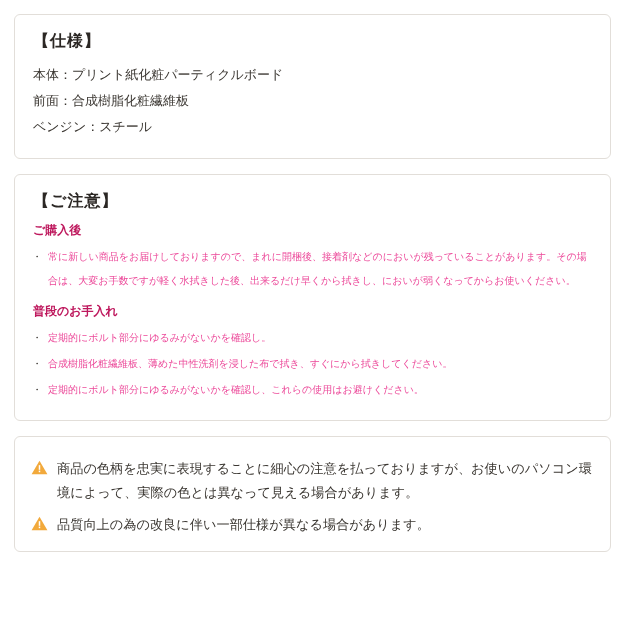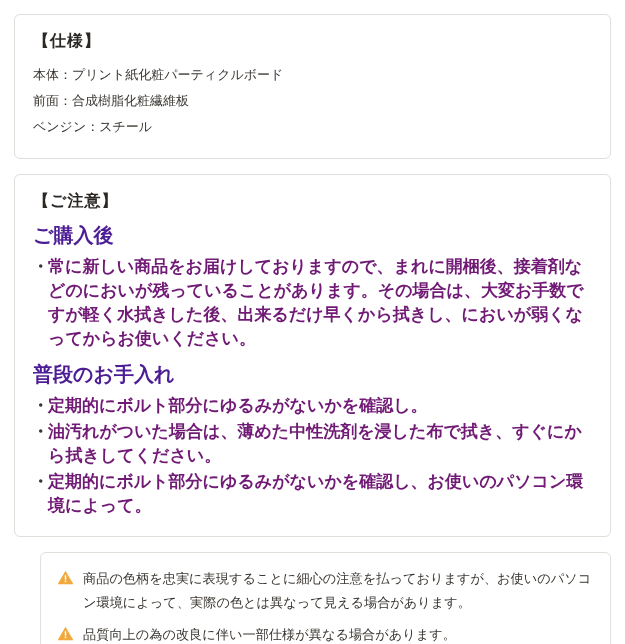--- a/index.html
+++ b/index.html
@@ -39,52 +39,50 @@
     letter-spacing: 1px;
     color: #2b2724;
     margin: 2px 0 10px 0;
   }
   .spec-line {
     font-size: 13px;
     line-height: 26px;
     color: #3a3631;
   }
   .subheading {
-    font-size: 20px;
+    font-size: 12px;
     font-weight: bold;
-    color: #4c1d95;
+    color: #be185d;
     margin: 10px 0 6px 0;
   }
   .subheading-first {
     margin-top: 2px;
   }
   ul.bullets {
     list-style: none;
     margin: 0 0 2px 0;
     padding: 0;
   }
   ul.bullets li {
     position: relative;
     padding-left: 15px;
-    font-size: 17px;
+    font-size: 10px;
     line-height: 24px;
-    color: #701a75;
+    color: #ec4899;
     margin-bottom: 2px;
-    font-weight: bold;
   }
   ul.bullets li::before {
     content: "・";
     position: absolute;
     left: -1px;
     top: 0;
     color: #3a3631;
   }
   .card-note {
-    padding: 14px 16px 14px 16px;
-    margin-left: 26px;
+    padding: 20px 16px 14px 16px;
   }
   .note-row {
     display: flex;
     align-items: flex-start;
     gap: 9px;
     margin-bottom: 8px;
   }
   .note-row:last-child {
     margin-bottom: 0;
     justify-content: flex-end;
@@ -116,22 +114,22 @@
     <div class="heading">【ご注意】</div>
 
     <div class="subheading subheading-first">ご購入後</div>
     <ul class="bullets">
       <li>常に新しい商品をお届けしておりますので、まれに開梱後、接着剤などのにおいが残っていることがあります。その場合は、大変お手数ですが軽く水拭きした後、出来るだけ早くから拭きし、においが弱くなってからお使いください。</li>
     </ul>
 
     <div class="subheading">普段のお手入れ</div>
     <ul class="bullets">
       <li>定期的にボルト部分にゆるみがないかを確認し。</li>
-      <li>油汚れがついた場合は、薄めた中性洗剤を浸した布で拭き、すぐにから拭きしてください。</li>
-      <li>定期的にボルト部分にゆるみがないかを確認し、お使いのパソコン環境によって。</li>
+      <li>合成樹脂化粧繊維板、薄めた中性洗剤を浸した布で拭き、すぐにから拭きしてください。</li>
+      <li>定期的にボルト部分にゆるみがないかを確認し、これらの使用はお避けください。</li>
     </ul>
   </section>
 
   <section class="card card-note">
     <div class="note-row">
       <span class="warn-icon">
         <svg width="17" height="15" viewBox="0 0 17 15" aria-hidden="true">
           <path d="M8.5 0.8 L16.4 14.2 L0.6 14.2 Z" fill="#f2a93b"></path>
           <rect x="7.75" y="5.2" width="1.5" height="4.6" fill="#ffffff"></rect>
           <rect x="7.75" y="10.6" width="1.5" height="1.6" fill="#ffffff"></rect>

